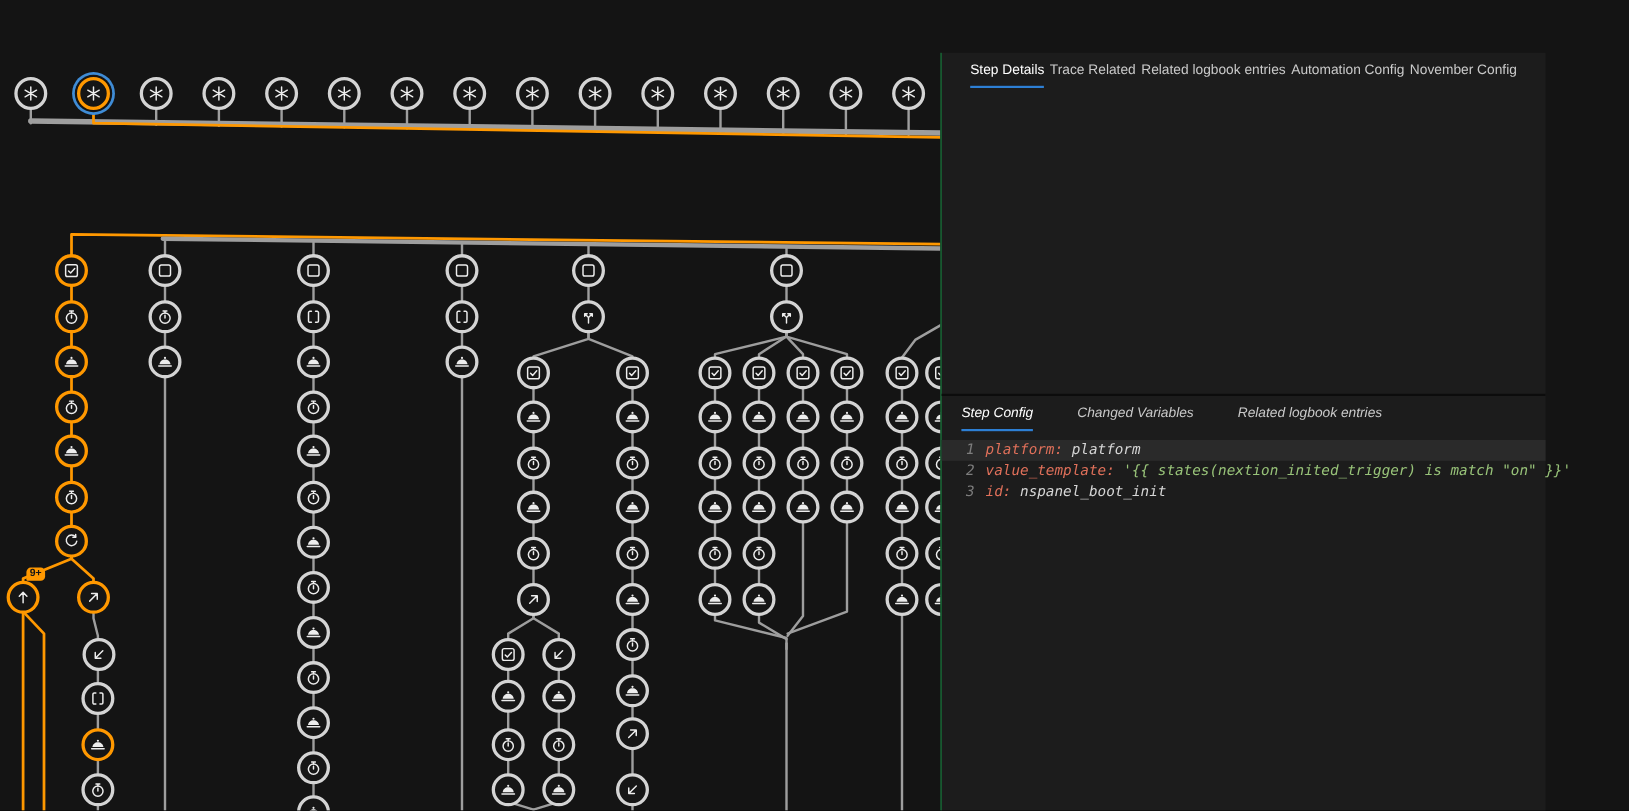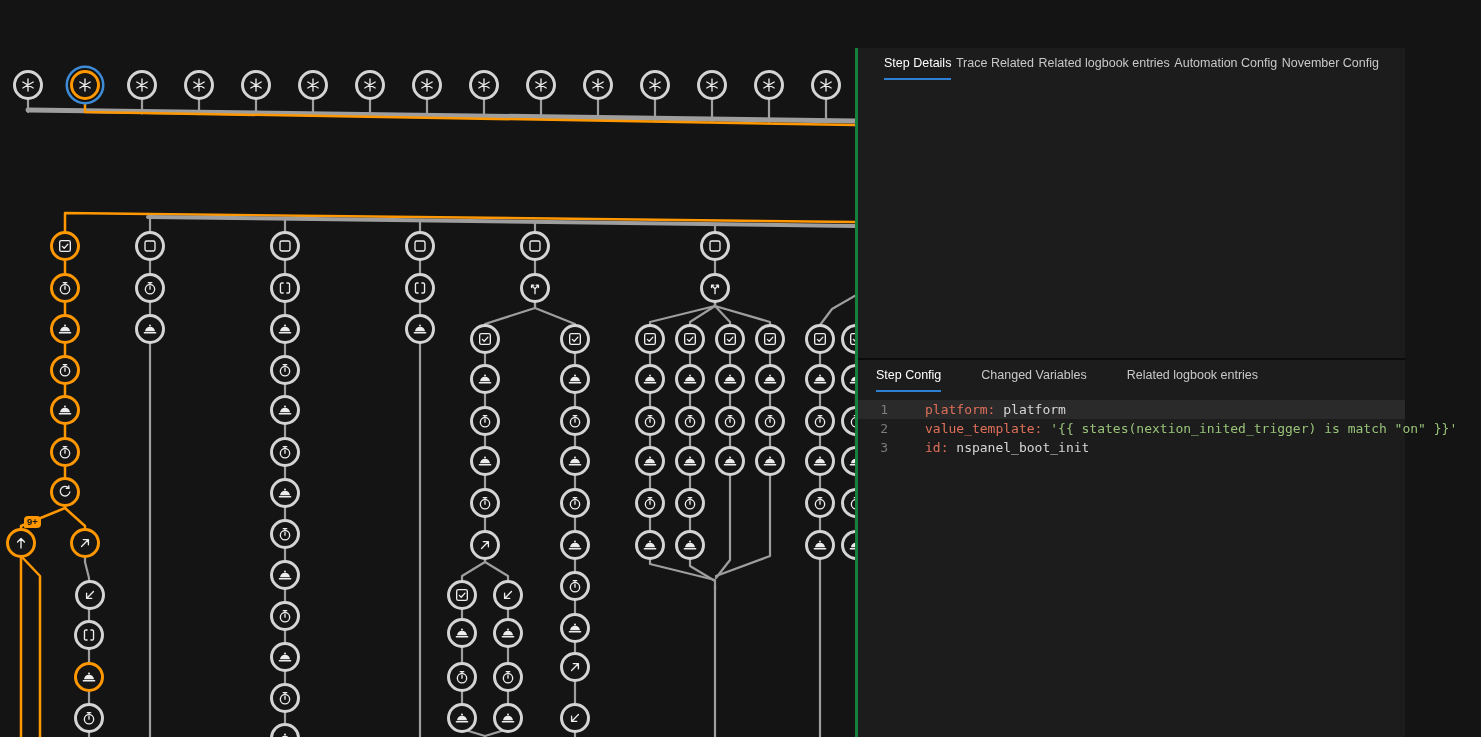--- a/index.html
+++ b/index.html
@@ -21,35 +21,35 @@
   .graph svg.edges{position:absolute;left:0;top:0;}
   .node{position:absolute;width:30px;height:30px;border-radius:50%;background:#161616;
       border:3px solid #d4d4d4;box-sizing:border-box;display:flex;align-items:center;justify-content:center;cursor:pointer;}
   .node.a{border-color:var(--active-orange);}
   .node.t{box-shadow:0 0 0 2px #141414,0 0 0 4.5px var(--trigger-ring-blue);}
   .node svg{width:16px;height:16px;stroke:#ededed;color:#ededed;fill:none;stroke-width:2;stroke-linecap:round;stroke-linejoin:round;}
   .badge{position:absolute;background:var(--active-orange);color:#161616;font-size:9.5px;font-weight:bold;
       line-height:12px;padding:0 3px;border-radius:4px 4px 4px 1px;z-index:5;}
   
   .panel{position:absolute;left:855px;top:48px;width:550px;height:689px;background:#1c1c1c;
-      display:flex;flex-direction:column;border-left:3px solid #15803d;box-sizing:border-box;}
+      display:flex;flex-direction:column;border-left:1px solid #15803d;box-sizing:border-box;}
   .panel-top{height:310px;flex:none;}
-  .panel-bottom{flex:1;border-top:2px solid #0c0c0c;}
+  .panel-bottom{flex:1;border-top:2px solid #0c0c0c;font-style:italic;}
   .tabbar{display:flex;align-items:stretch;height:32px;}
   .tabbar.spread{justify-content:space-between;padding:0 26px;}
   .tabbar.left{justify-content:flex-start;gap:40px;padding:0 0 0 18px;}
   .tab{font-size:12.5px;color:#c9c9c9;display:flex;align-items:center;border-bottom:2px solid transparent;
       cursor:pointer;white-space:nowrap;}
   .tab.active{color:#fff;border-bottom-color:var(--accent-blue);}
   .executed{margin:18px 0 0 18px;font-size:14.5px;color:#ededed;}
   .code{font-family:"DejaVu Sans Mono", monospace;font-size:13px;line-height:19px;padding-top:8px;}
   .code-line{display:flex;white-space:pre;}
   .code-line.hl{background:#2a2a2a;}
   .ln{width:30px;padding-right:10px;text-align:right;color:var(--gutter-gray);flex:none;}
-  .tk-key{color:var(--yaml-key);margin-left:27px;} .tk-str{color:var(--yaml-string);} .tk-plain{color:var(--yaml-plain);}
+  .tk-key{color:var(--yaml-key);} .tk-str{color:var(--yaml-string);} .tk-plain{color:var(--yaml-plain);}
 </style>
 </head>
 <body>
 
 <svg style="position:absolute;width:0;height:0" aria-hidden="true">
   <defs>
     <symbol id="i-asterisk" viewBox="0 0 24 24">
       <path d="M12 3v18M4.2 7.5l15.6 9M19.8 7.5l-15.6 9"></path>
     </symbol>
     <symbol id="i-cond" viewBox="0 0 24 24">

